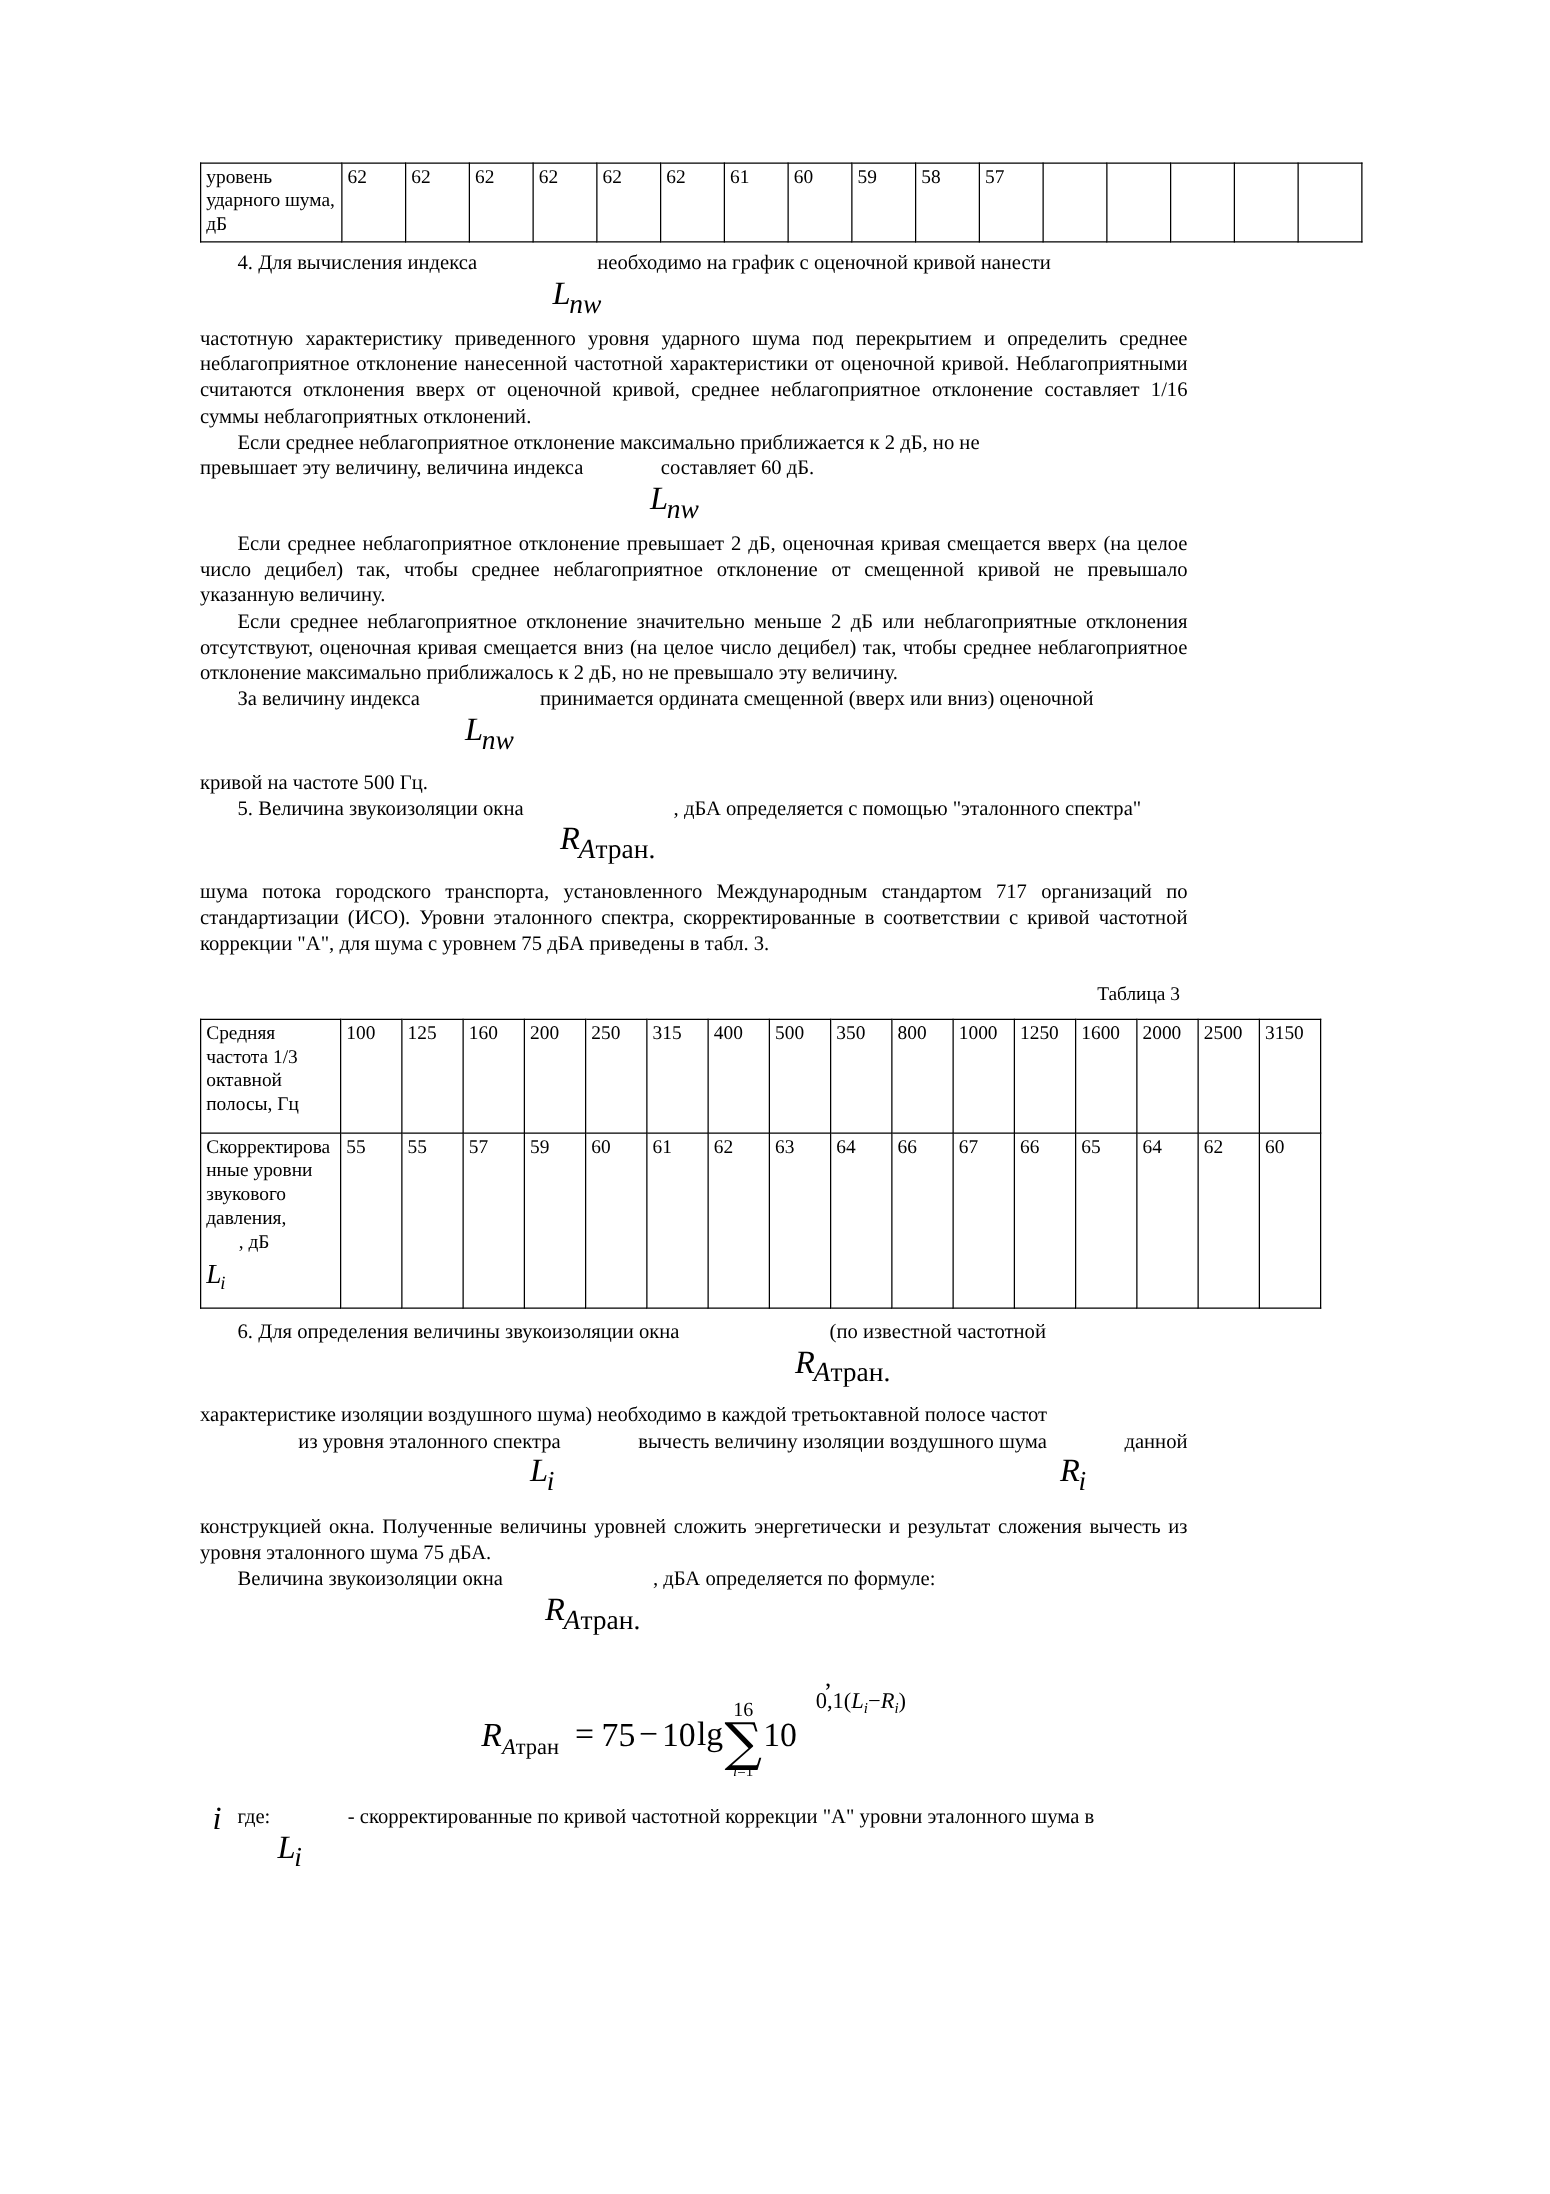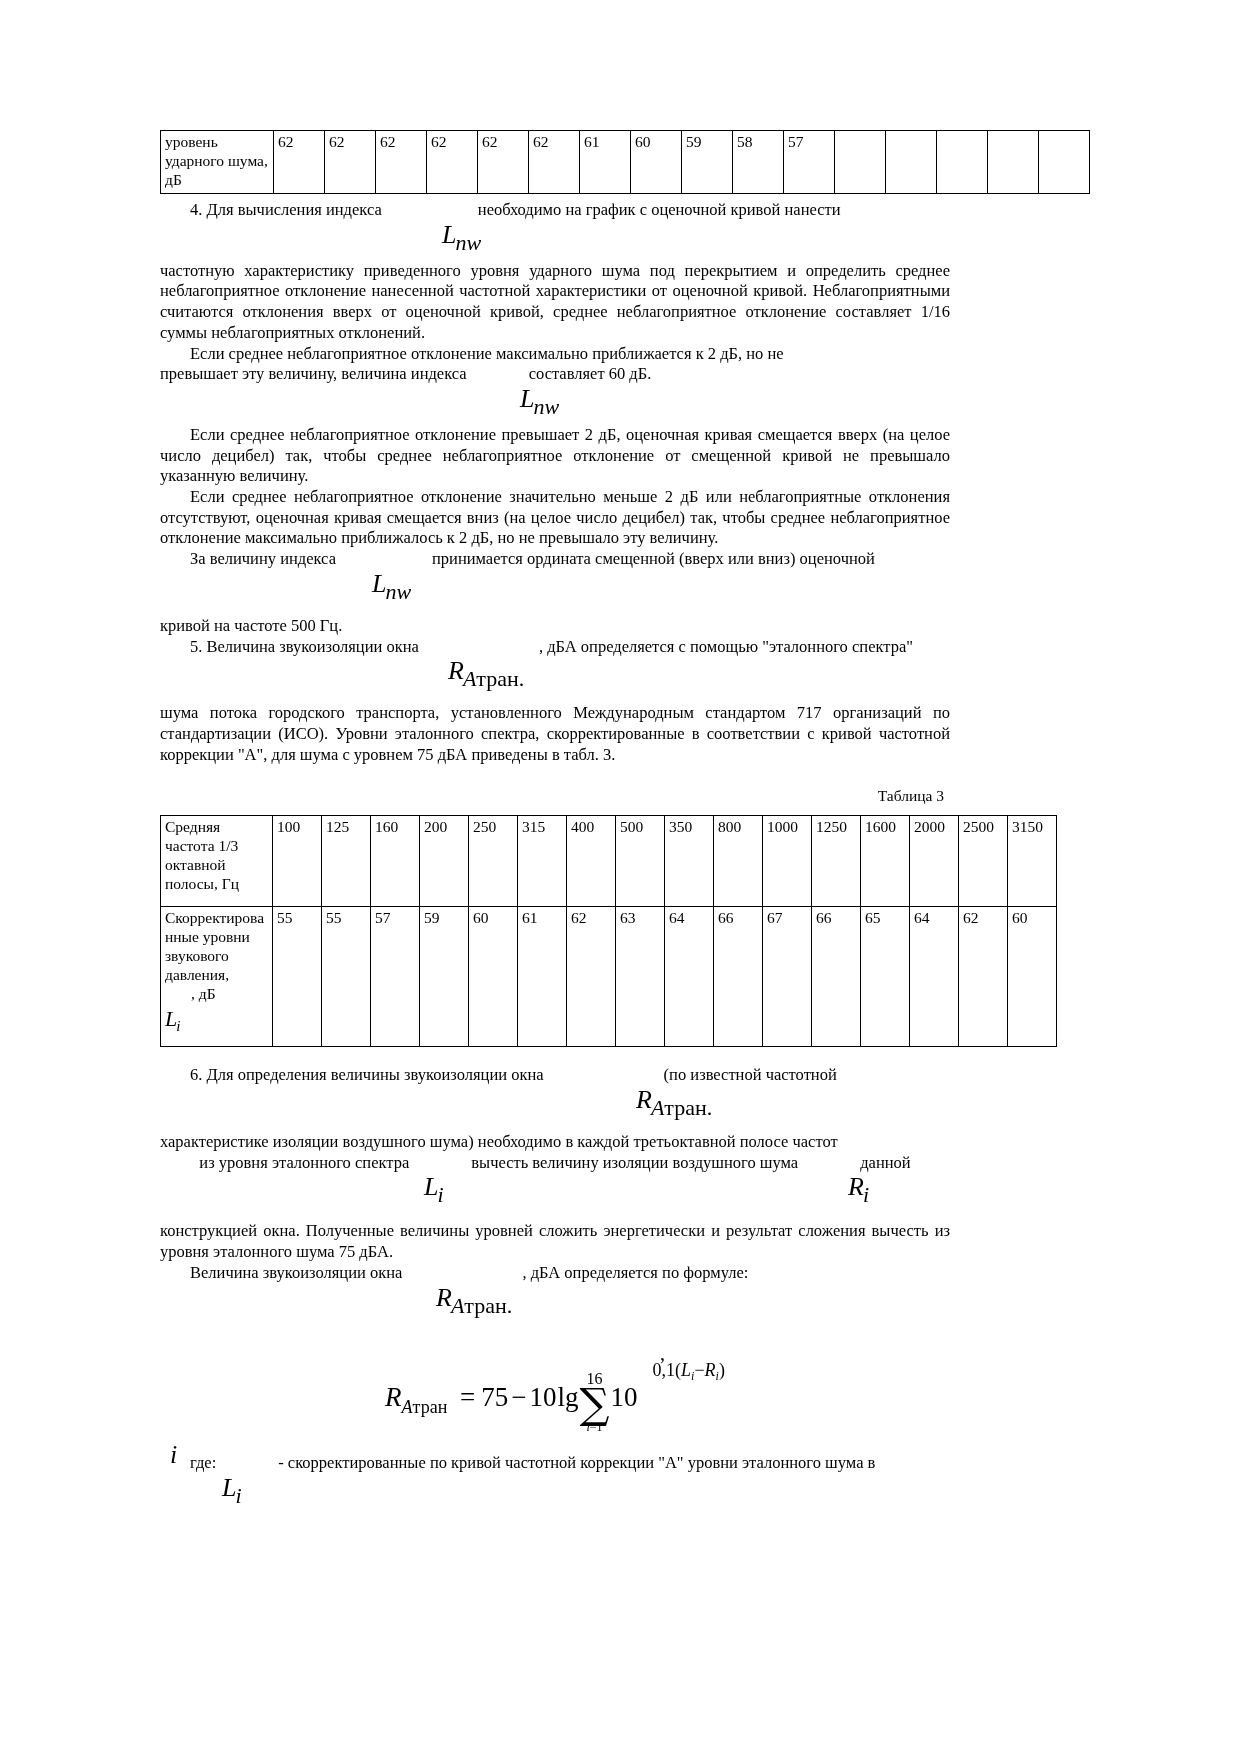--- a/index.html
+++ b/index.html
@@ -261,29 +261,29 @@
         <td class="numcell">67</td>
         <td class="numcell">66</td>
         <td class="numcell">65</td>
         <td class="numcell">64</td>
         <td class="numcell">62</td>
         <td class="numcell">60</td>
       </tr>
     </tbody>
       </table>
 
-    <p class="body indent" style="margin-top:18px; text-align:justify;">
+    <p class="body indent" style="margin-top:8px; text-align:justify;">
       <span>6. Для определения величины звукоизоляции окна</span><span class="gap-lg"></span><span>(по известной частотной</span>
     </p>
     <div class="math-line pad" style="padding-left:476px;">
       <span class="mvar">R</span><span class="msub">A</span><span class="msub upright">тран.</span>
     </div>
 
     <p class="body noindent" style="text-align:justify;">характеристике изоляции воздушного шума) необходимо в каждой третьоктавной полосе частот</p>
-    <p class="body noindent" style="text-align:center;font-family:Liberation Serif, serif;">
+    <p class="body noindent" style="text-align:right;font-family:Liberation Serif, serif;">
       <span>из уровня эталонного спектра</span><span class="gap-sm"></span><span>вычесть величину изоляции воздушного шума</span><span class="gap-sm"></span><span>данной</span>
     </p>
     <div class="math-line pad" style="position:relative; height:48px;">
       <span style="position:absolute; left:264px; top:0;">
         <span class="mvar">L</span><span class="msub">i</span>
       </span>
       <span style="position:absolute; left:688px; top:0;">
         <span class="mvar">R</span><span class="msub">i</span>
       </span>
     </div>

